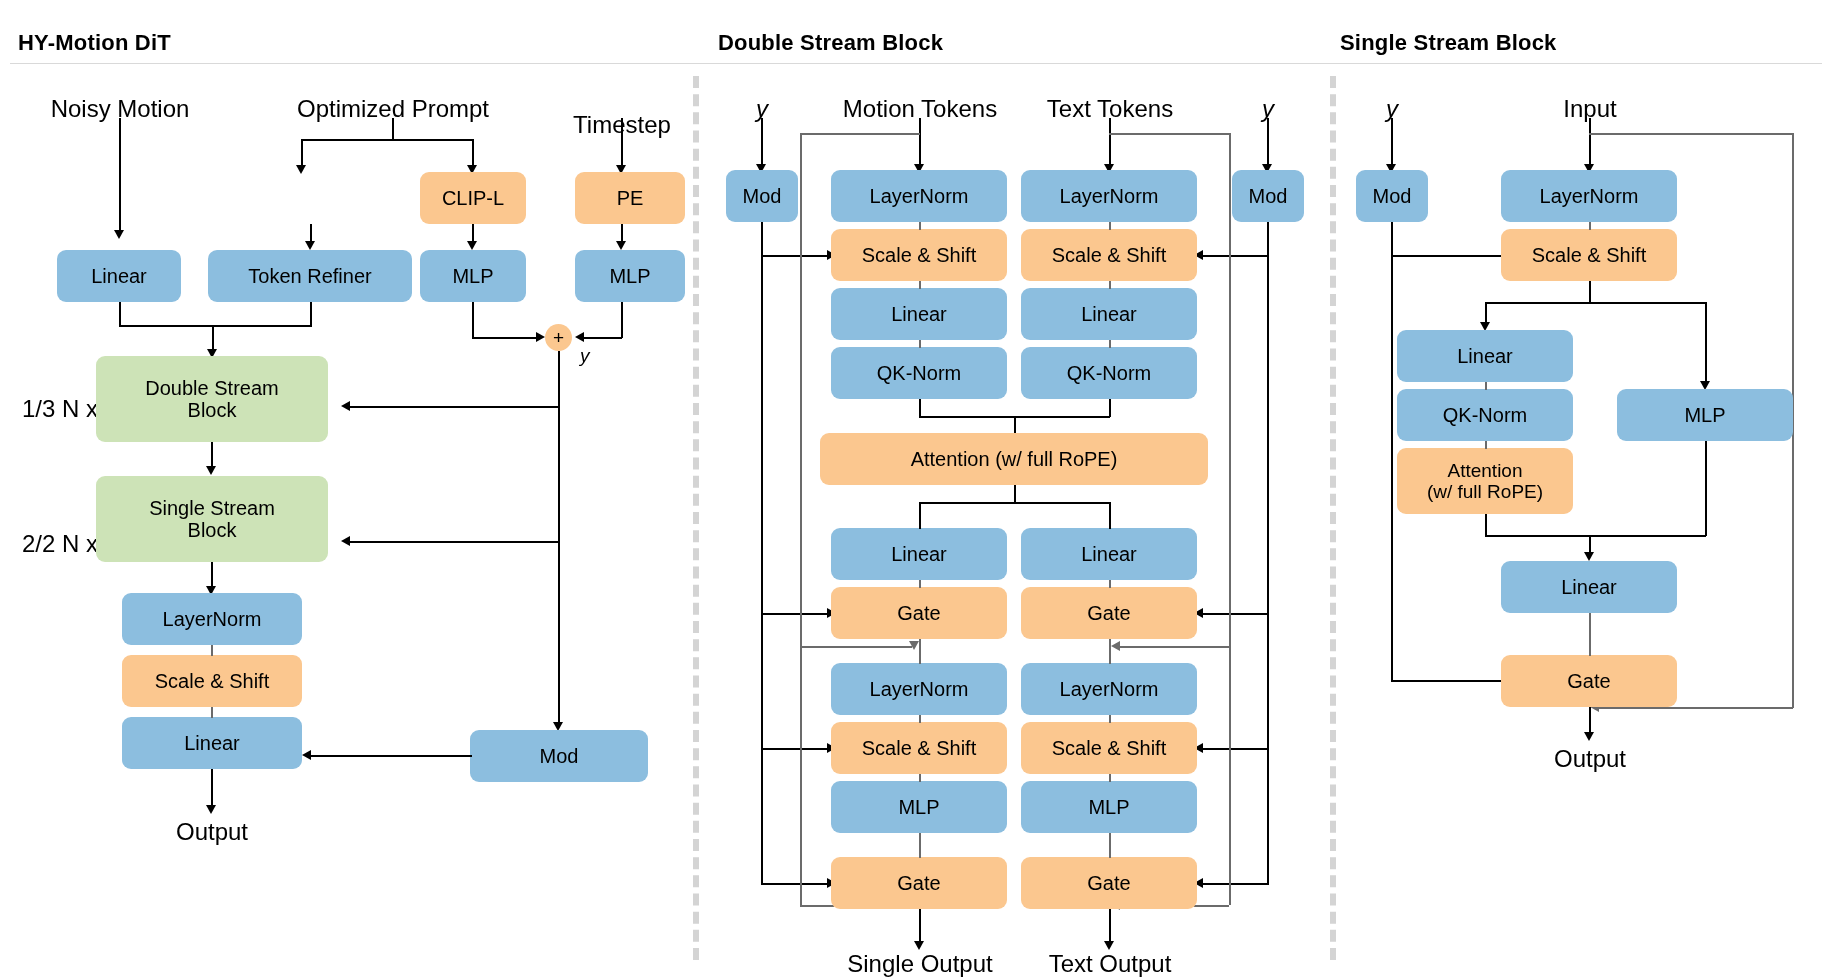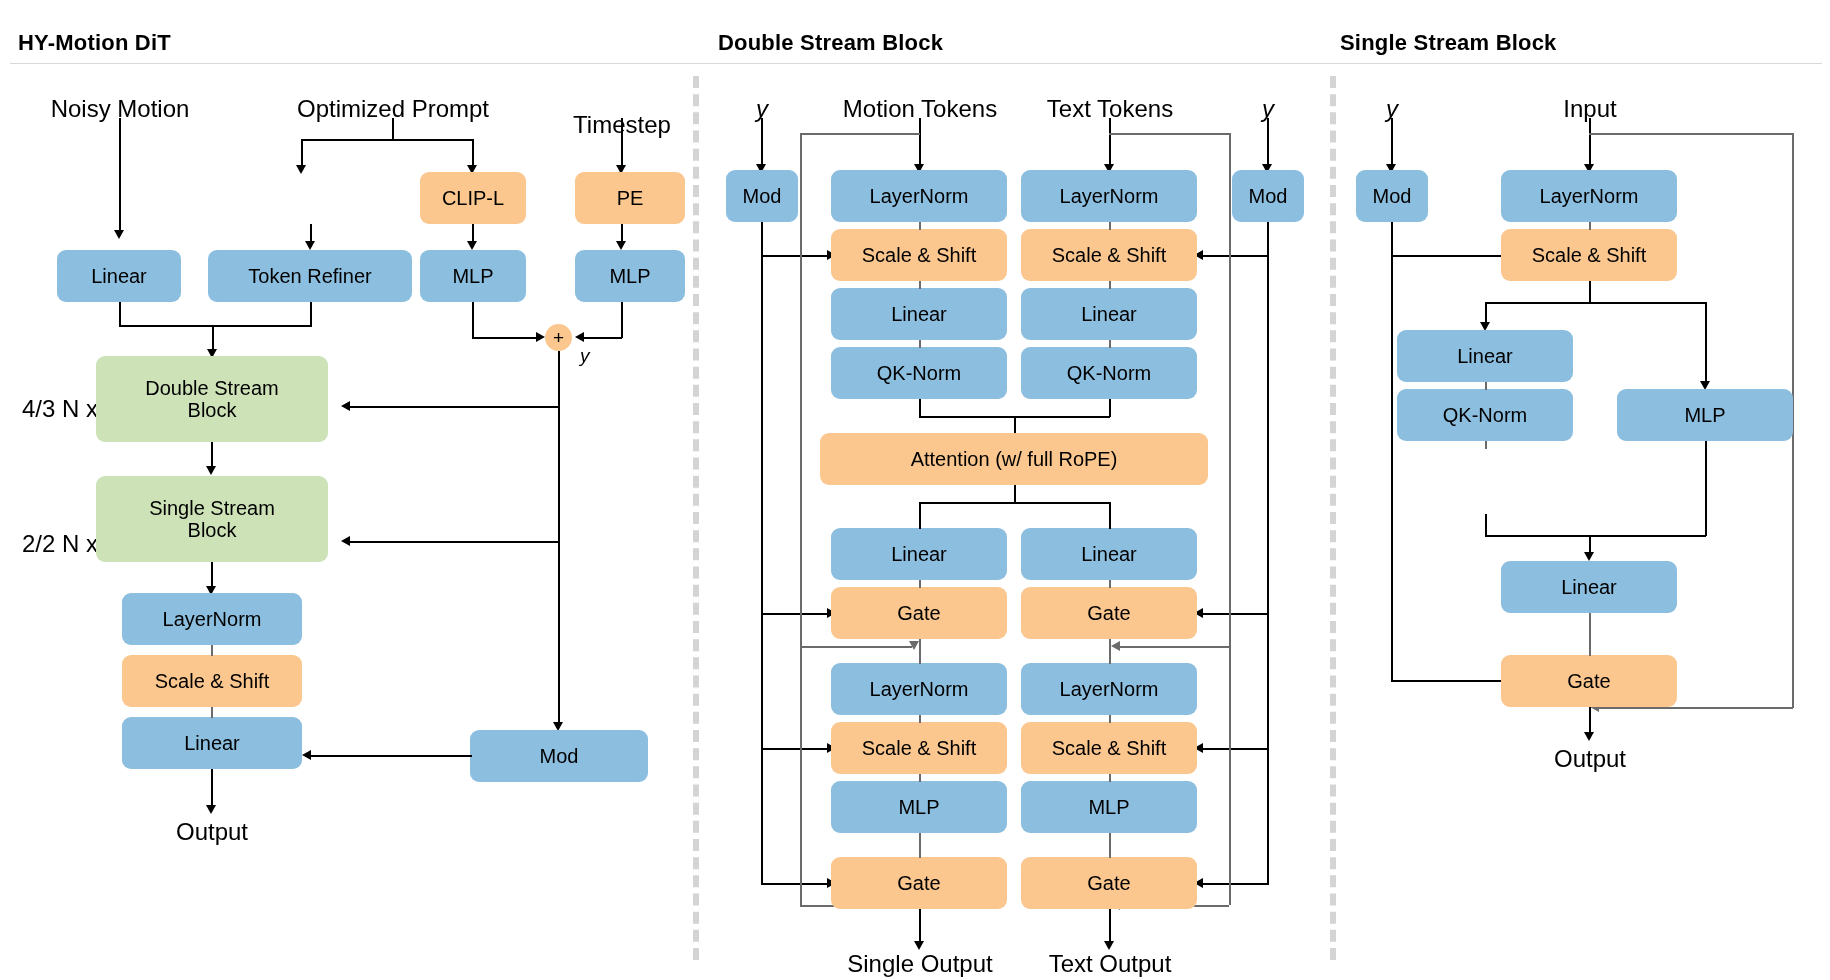--- a/index.html
+++ b/index.html
@@ -111,21 +111,21 @@
   <div class="lbl ital" style="left:580px;top:345px;font-size:19px;">y</div>
 
   <div class="ln lnv" style="left:558px;top:351px;height:374px;"></div>
   <div class="ln lnh" style="left:346px;top:406px;width:213px;"></div>
   <div class="ar al" style="left:341px;top:401px;"></div>
   <div class="ln lnh" style="left:346px;top:541px;width:213px;"></div>
   <div class="ar al" style="left:341px;top:536px;"></div>
   <div class="ar ad" style="left:553px;top:722px;"></div>
 
   <div class="lbl" style="left:22px;top:395px;">
-    <span>4/3 N x</span>
+    <span>1/3 N x</span>
   </div>
   <div class="lbl" style="left:22px;top:530px;">
     <span>2/2 N x</span>
   </div>
 
   <div class="box green" style="left:96px;top:356px;width:232px;height:86px;">Double Stream
 Block</div>
   <div class="box green" style="left:96px;top:476px;width:232px;height:86px;">Single Stream
 Block</div>
 
@@ -288,20 +288,22 @@
 
   <div class="ln lnv" style="left:1589px;top:281px;height:22px;"></div>
   <div class="ln lnh" style="left:1485px;top:302px;width:221px;"></div>
   <div class="ln lnv" style="left:1485px;top:302px;height:23px;"></div>
   <div class="ar ad" style="left:1480px;top:322px;"></div>
   <div class="ln lnv" style="left:1705px;top:302px;height:82px;"></div>
   <div class="ar ad" style="left:1700px;top:381px;"></div>
 
   <div class="box blue" style="left:1397px;top:330px;width:176px;height:52px;">Linear</div>
   <div class="box blue" style="left:1397px;top:389px;width:176px;height:52px;">QK-Norm</div>
+  <div class="box orange" style="left:1397px;top:448px;width:176px;height:66px;font-size:19px;">Attention
+(w/ full RoPE)</div>
   <div class="box blue" style="left:1617px;top:389px;width:176px;height:52px;">MLP</div>
 
   <div class="ln lnv gl" style="left:1485px;top:382px;height:8px;"></div>
   <div class="ln lnv gl" style="left:1485px;top:441px;height:8px;"></div>
 
   <div class="ln lnv" style="left:1485px;top:514px;height:22px;"></div>
   <div class="ln lnv" style="left:1705px;top:441px;height:95px;"></div>
   <div class="ln lnh" style="left:1485px;top:535px;width:221px;"></div>
   <div class="ln lnv" style="left:1589px;top:535px;height:20px;"></div>
   <div class="ar ad" style="left:1584px;top:552px;"></div>

